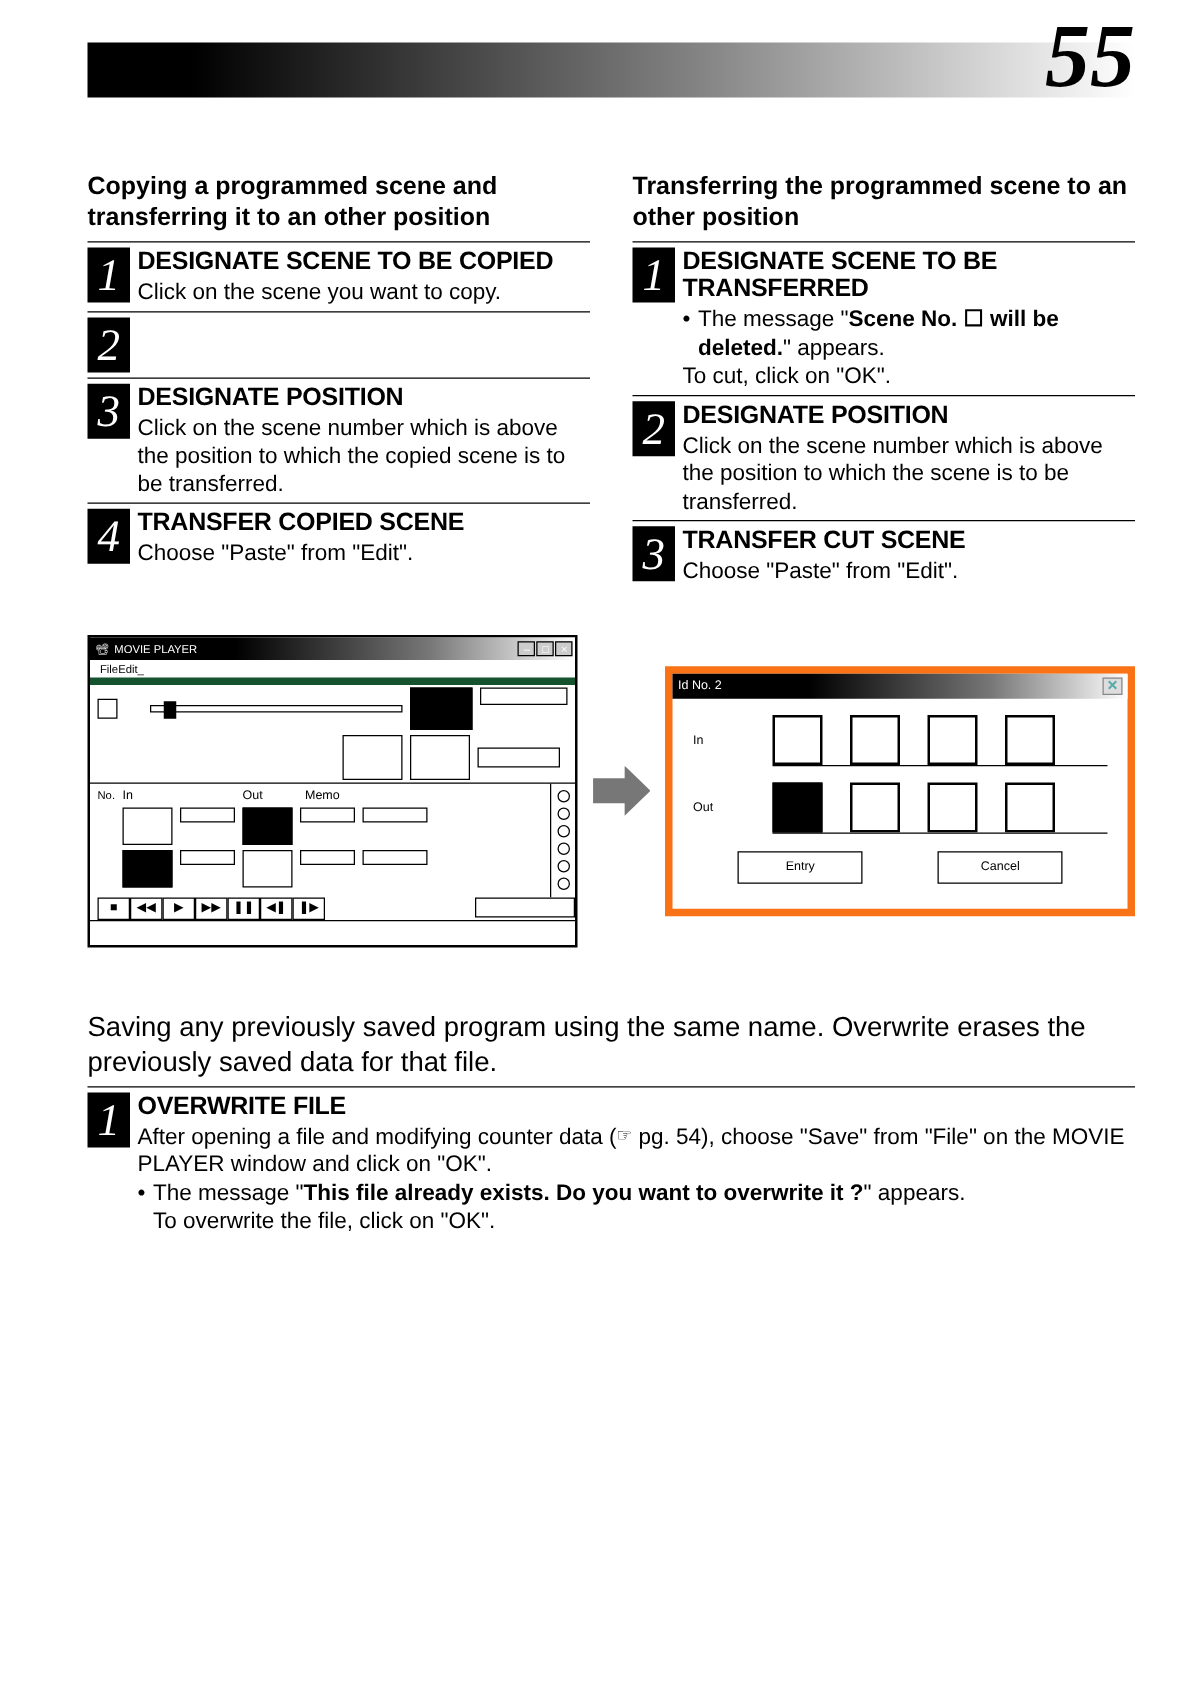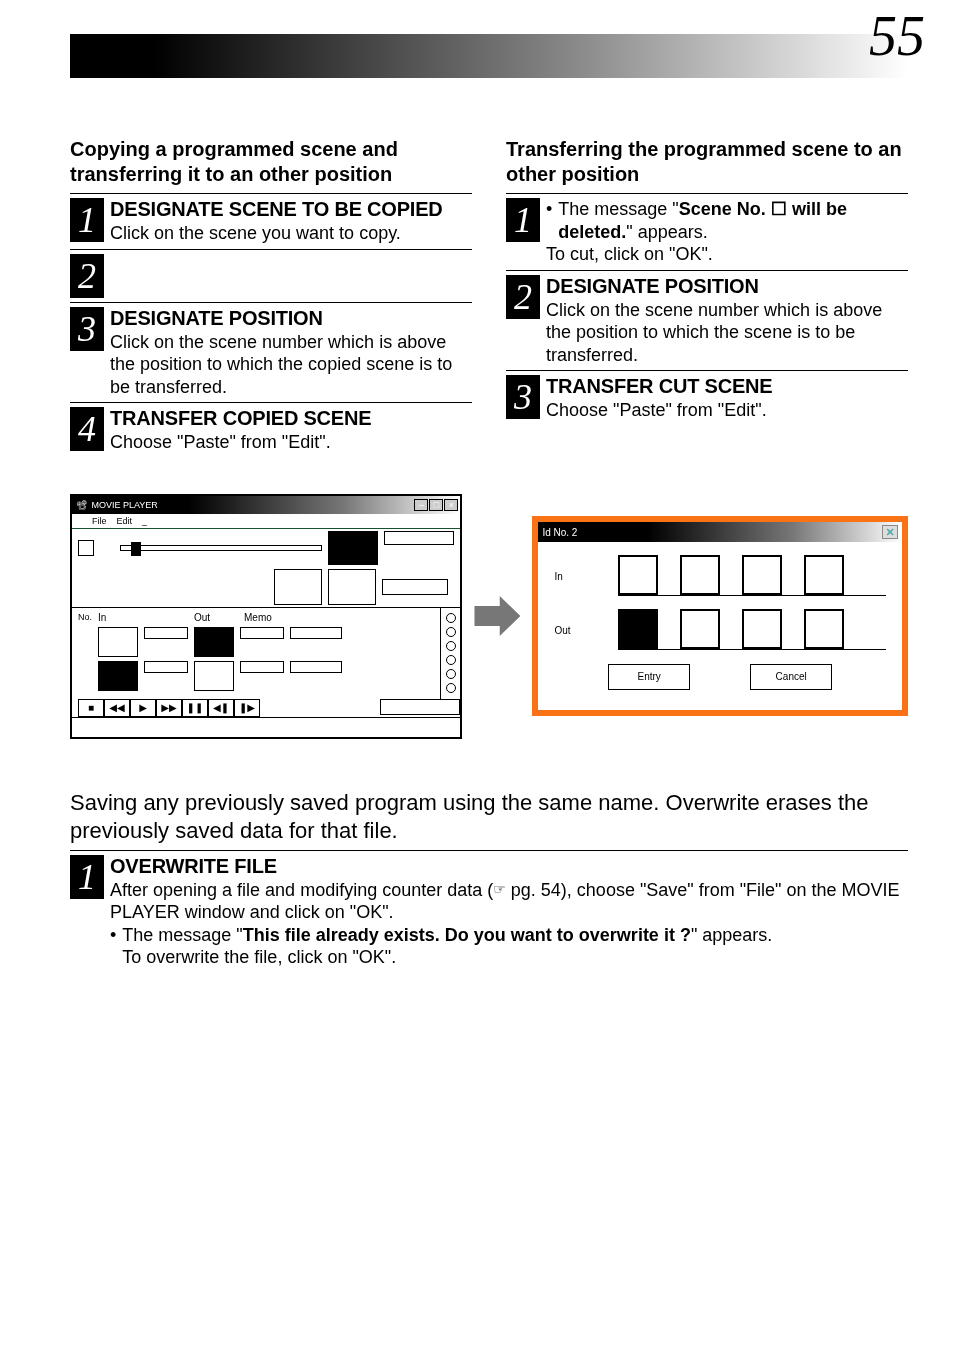--- a/index.html
+++ b/index.html
@@ -12,25 +12,25 @@
     position: relative;
     padding: 40px 46px 40px 70px;
   }
   .header-band {
     position: absolute;
     top: 34px; left: 70px; right: 46px; height: 44px;
     background: linear-gradient(to right, #000 0%, #000 10%, #888 60%, #fff 100%);
   }
   .page-num {
     position: absolute;
-    top: 4px; right: 29px;
+    top: 4px; right: 46px;
     font-family: "Bodoni MT", "Didot", Georgia, serif;
     font-style: italic;
-    font-size: 56px;
-    font-weight: 400;
+    font-size: 72px;
+    font-weight: 700;
   }
   .cols {
     display: flex;
     gap: 34px;
     margin-top: 58px;
   }
   .col { flex:1;margin-top:39px; }
   .lead {
     font-family: "Optima", sans-serif;
     font-weight: 700;
@@ -92,21 +92,21 @@
   .titlebar {
     height: 18px;
     background: linear-gradient(to right,#000 0%,#000 30%,#777 70%,#fff 100%);
     color:#fff;
     display:flex; align-items:center; justify-content:space-between;
     padding:0 2px 0 4px;
   }
   .titlebar .t-left { display:flex; gap:4px; align-items:center; font-size:9px; }
   .win-ctrl { display:flex; gap:1px; }
   .win-btn { width:14px; height:12px; background:#ccc; border:1px solid #000; font-size:9px; line-height:10px; text-align:center; }
-  .menubar { display:flex; gap:10px; padding:2px 20px; border-bottom:1px solid #14532d; font-size:9px; }
+  .menubar { display:flex; padding:2px 8px; border-bottom:6px solid #14532d; font-size:9px; }
   .empt { width:16px; height:16px; border:1px solid #000; background:#fff; }
   .slider { flex:1; height:6px; border:1px solid #000; position:relative; background:#fff;}
   .slider .thumb { position:absolute; left:10px; top:-4px; width:10px; height:14px; background:#000;}
   .preview {
     display:flex; gap:6px; align-items:center; padding:2px 6px;
   }
   .pv-box { width:62px; height:46px; border:1px solid #000; background:#000; }
   .pv-box.sm { width:48px; height:36px; background:#fff; }
   .counterbox { width:66px; height:16px; border:1px solid #000; background:#fff; }
   .lower {
@@ -139,21 +139,21 @@
     display:flex; justify-content:space-between; align-items:center;
     padding:0 4px;
   }
   .id-body { padding:14px 16px 20px; }
   .id-row { display:flex; gap:14px; align-items:center; margin-bottom:14px; }
   .id-label { width:50px; font-size:10px; }
   .id-cell { width:40px; height:40px; border:2px solid #000; background:#fff; }
   .id-cell.dark { background:#000; }
   .id-under { border-bottom:1px solid #000; flex:1; height:40px; display:flex; gap:22px; align-items:flex-end; }
   .id-btns { display:flex; gap:60px; justify-content:center; margin-top:10px; }
-  .id-btn { width:82px; height:26px; border:1px solid #000; text-align:center; line-height:24px; font-size:10px; }
+  .id-btn { width:100px; height:26px; border:1px solid #000; text-align:center; line-height:24px; font-size:10px; }
   .id-close { width:16px; height:14px; background:#ddd; color:#555; border:1px solid #888; text-align:center; font-size:11px; line-height:12px; }
 
   
   .overwrite {
     margin-top: 50px;
   }
   .ow-h2 {
     font-family: "Futura", "Arial Narrow", sans-serif;
     font-weight: 700;
     font-size: 30px;
@@ -210,20 +210,21 @@
       </div>
     </div>
   </div>
 
   <div class="col">
     <div class="lead">Transferring the programmed scene to an other position</div>
 
     <div class="step">
       <div class="numbox">1</div>
       <div class="step-body">
+        <div class="step-title">DESIGNATE SCENE TO BE TRANSFERRED</div>
         <div class="bullet">
           <span class="dot">•</span>
           <span>
             <span>The message "</span><b>Scene No. ☐ will be deleted.</b><span>" appears.</span>
           </span>
         </div>
         <div class="step-text">To cut, click on "OK".</div>
       </div>
     </div>
     <div class="step">

